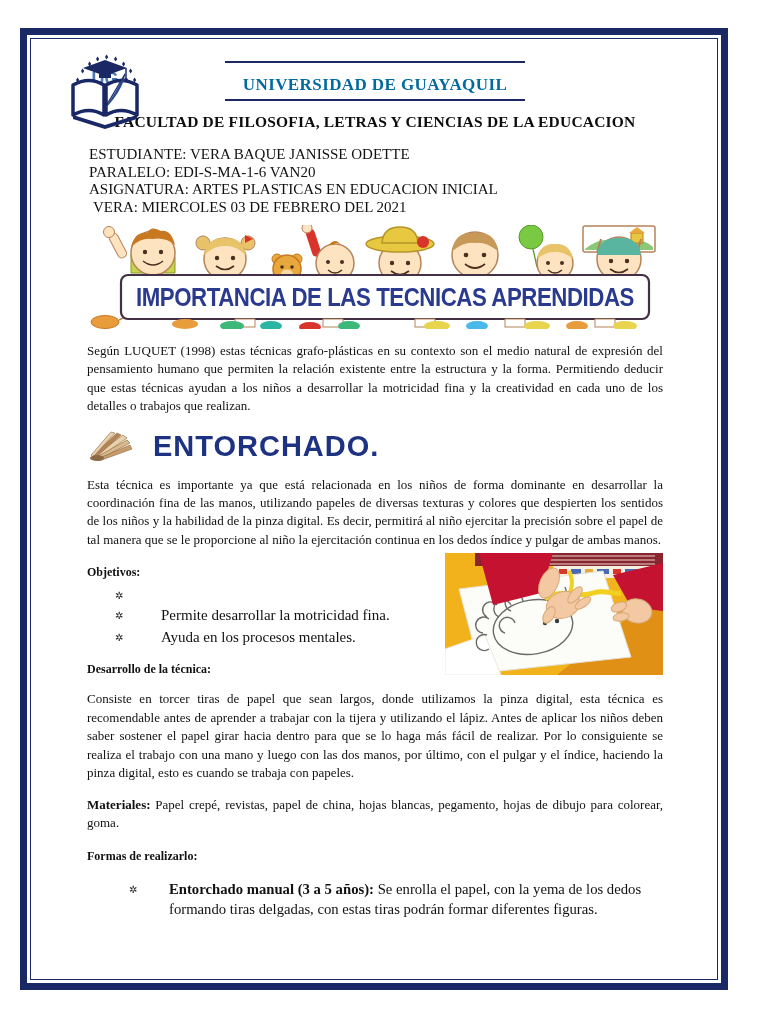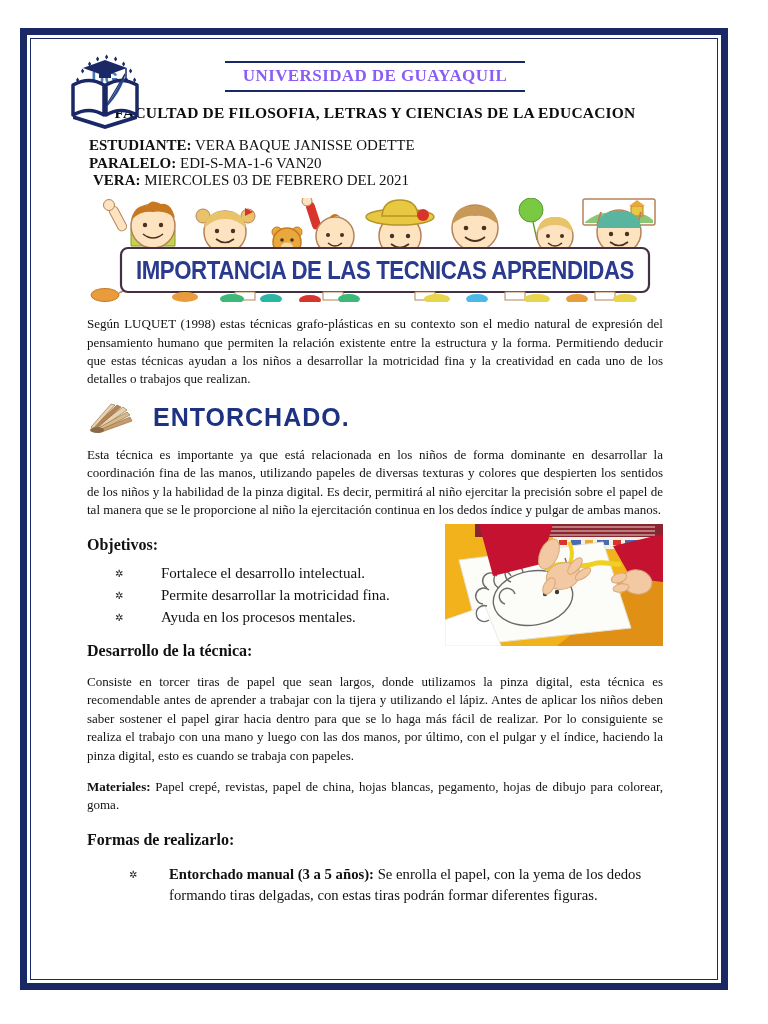--- a/index.html
+++ b/index.html
@@ -5,40 +5,40 @@
   * { margin:0; padding:0; box-sizing:border-box; }
   body { background:#ffffff; width:768px; height:1024px; font-family:"Liberation Serif","DejaVu Serif",serif; }
   .page { position:relative; width:768px; height:1024px; background:#fff; overflow:hidden; }
   .frame { position:absolute; left:20px; top:28px; width:708px; height:962px; border:7px solid #1a2866; background:#fff; }
   .frame-inner { position:absolute; inset:3px; border:1.5px solid #1a2866; overflow:hidden; }
   .content { position:absolute; inset:0; padding:6px 54px 0 56px; color:#111; }
 
   
   .logo { position:absolute; left:32px; top:8px; width:84px; height:84px; }
   .header-center { text-align:center; }
-  .univ-title { display:inline-block; margin-top:16px; padding:3px 18px 4px;
+  .univ-title { display:inline-block; margin-top:16px; padding:12px 18px 4px;
     border-top:2px solid #1a2866; border-bottom:2px solid #1a2866;
-    color:#8b5cf6; font-weight:bold; font-size:17px; letter-spacing:.4px; }
+    color:#0369a1; font-weight:bold; font-size:17px; letter-spacing:.4px; }
   .faculty { margin-top:12px; font-weight:bold; font-size:15.5px; color:#0d0d0d; letter-spacing:.2px; }
 
   
   .student { margin:15px 0 0 2px; font-size:15px; line-height:1.18; }
-  .student .lbl { font-weight:bold;margin-top:14px; }
+  .student .lbl { font-weight:normal;margin-top:14px; }
 
   
   .banner { margin:8px 0 0 -8px; width:612px; height:104px; display:block; }
 
   
   p.body { font-size:13px; line-height:1.42; text-align:justify; margin-top:13px; }
 
   .section-title { display:flex; align-items:center; gap:20px; margin:14px 0 2px 2px; }
   .section-title .t { font-family:"Liberation Sans","DejaVu Sans",sans-serif; font-weight:800;
-     font-size:25px; color:#1e3282; letter-spacing:1px; }
-
-  h3.sub { font-size:16px; font-weight:bold; margin-top:16px; }
+     font-size:29px; color:#1e3282; letter-spacing:1px; }
+
+  h3.sub { font-size:12px; font-weight:bold; margin-top:16px; }
 
   ul.obj { list-style:none; margin:11px 0 0 28px; }
   ul.obj li { display:flex; gap:36px; font-size:15px; margin-bottom:5px; align-items:baseline; }
   .bullet { font-size:10px; color:#222; flex:0 0 10px; transform:translateY(-1px); }
 
   .photo { float:right; width:218px; height:122px; margin:4px 0 6px 14px; }
 
   .materiales { margin-top:18px; }
   .materiales .lead, .forma .lead { font-weight:bold; }
 
@@ -81,20 +81,21 @@
         </svg>
 
         <div class="header-center">
           <div class="univ-title">UNIVERSIDAD DE GUAYAQUIL</div>
           <div class="faculty">FACULTAD DE FILOSOFIA, LETRAS Y CIENCIAS DE LA EDUCACION</div>
         </div>
 
         <div class="student">
           <div><span class="lbl">ESTUDIANTE:</span><span> VERA BAQUE JANISSE ODETTE</span></div>
           <div><span class="lbl">PARALELO:</span><span> EDI-S-MA-1-6 VAN20</span></div>
+          <div><span class="lbl">ASIGNATURA:</span><span> ARTES PLASTICAS EN EDUCACION INICIAL</span></div>
           <div><span class="lbl" style="margin-left:4px">VERA:</span><span> MIERCOLES 03 DE FEBRERO DEL 2021</span></div>
         </div>
 
         <svg class="banner" viewBox="0 0 600 104">
 
           <ellipse cx="20" cy="97" rx="14" ry="6.5" fill="#e89c3c" stroke="#c87820"></ellipse>
           <line x1="34" y1="95" x2="48" y2="88" stroke="#b5835a" stroke-width="1.5"></line>
 
           <rect x="28" y="8" width="9" height="26" rx="4" fill="#fde3c0" stroke="#b5835a" transform="rotate(-28 32 20)"></rect>
           <circle cx="24" cy="7" r="5.5" fill="#fde3c0" stroke="#b5835a"></circle>
@@ -253,21 +254,20 @@
             <ellipse cx="192" cy="58" rx="15" ry="12" transform="rotate(12 192 58)"></ellipse>
             <ellipse cx="174" cy="54" rx="4.5" ry="8" transform="rotate(70 174 54)"></ellipse>
             <ellipse cx="176" cy="64" rx="4" ry="8" transform="rotate(80 176 64)"></ellipse>
           </g>
         </svg>
 
         <h3 class="sub">Objetivos:</h3>
         <ul class="obj">
           <li>
               <span class="bullet">✲</span>
-              <span>Fortalece el desarrollo intelectual.</span>
             </li>
           <li>
               <span class="bullet">✲</span>
               <span>Permite desarrollar la motricidad fina.</span>
             </li>
           <li>
               <span class="bullet">✲</span>
               <span>Ayuda en los procesos mentales.</span>
             </li>
         </ul>

